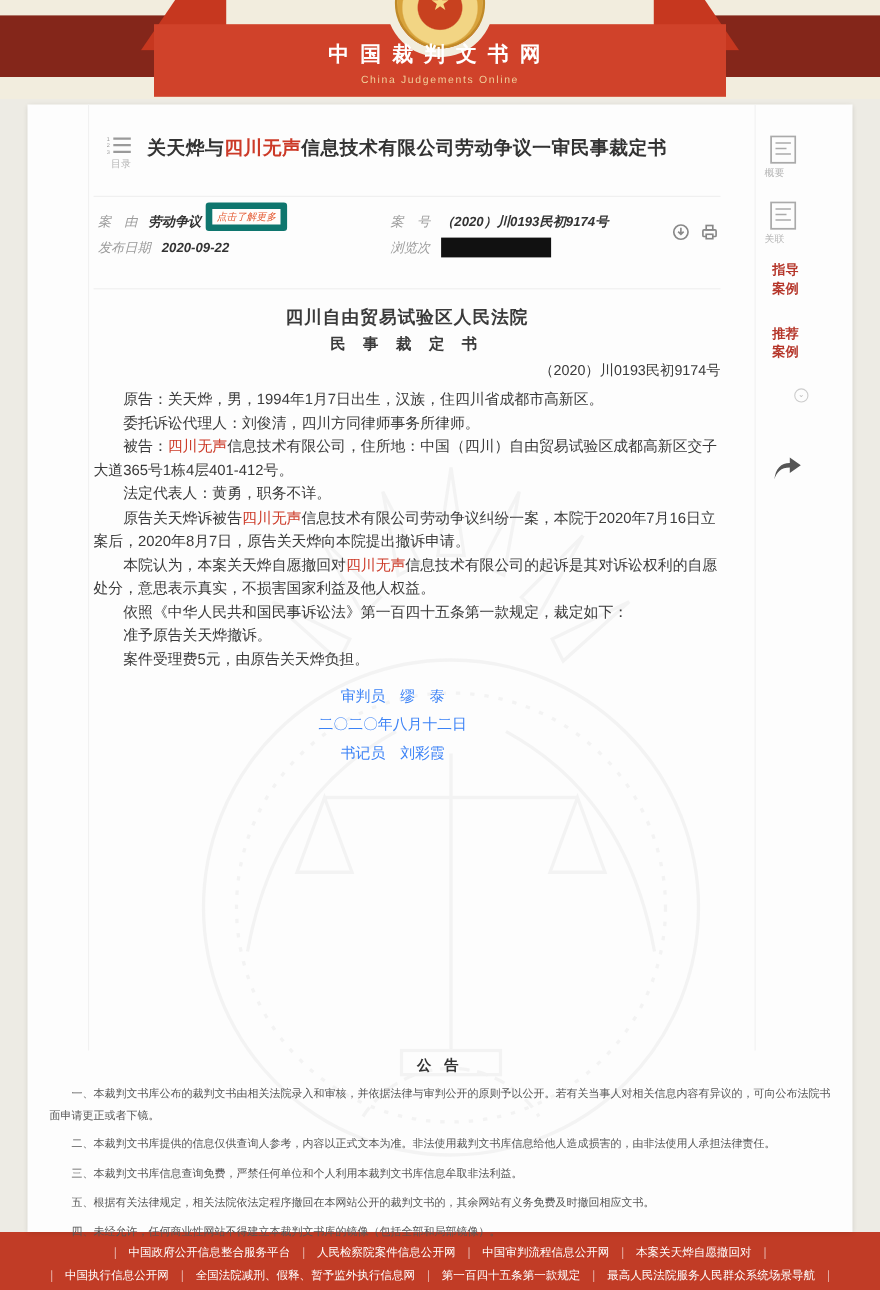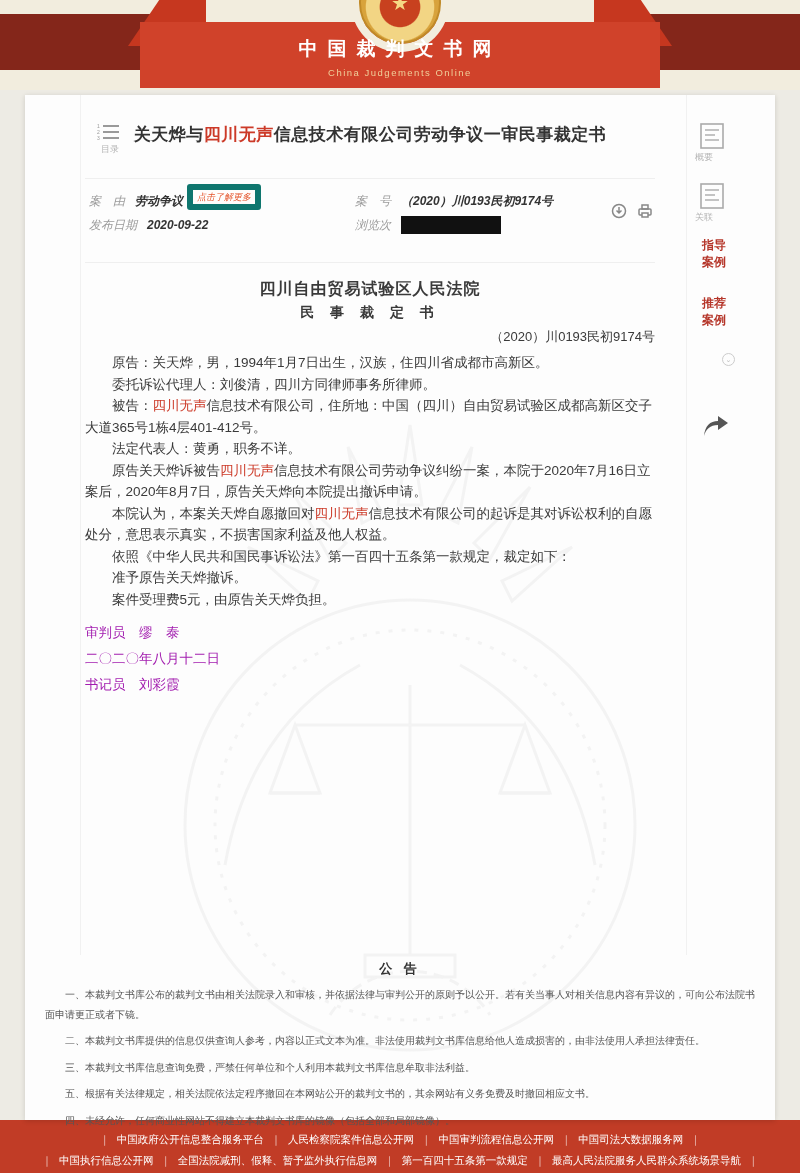--- a/index.html
+++ b/index.html
@@ -49,21 +49,21 @@
   .badge{display:inline-block;margin-left:4px;font-size:9px;color:#e4572e;border:6px solid #0f766e;
     border-radius:3px;padding:0 4px;line-height:14px;background:#fffdfb;position:relative;top:-4px;cursor:pointer;}
   .redact{display:inline-block;width:100px;height:18px;background:#111;vertical-align:middle;}
   .meta-icons{position:absolute;right:2px;top:24px;display:flex;gap:10px;color:#888;}
   .meta-icons .ic{cursor:pointer;}
   .court{margin-top:16px;text-align:center;font-size:16px;font-weight:bold;color:#3a3a3a;letter-spacing:1px;}
   .doc-type{margin-top:4px;text-align:center;font-size:14px;font-weight:bold;color:#3a3a3a;letter-spacing:6px;}
   .case-no{margin-top:6px;text-align:right;font-size:13px;color:#3a3a3a;}
   .paras{margin-top:6px;}
   .para{margin:0;font-size:13.5px;line-height:21.5px;color:#3a3a3a;text-indent:2em;}
-  .sig{margin-top:10px;text-align:left;font-size:13.5px;color:#a21caf;line-height:26px;padding-right:26px;}
+  .sig{margin-top:10px;text-align:center;font-size:13.5px;color:#3b82f6;line-height:26px;padding-right:26px;}
   .spacer{height:318px;}
   
   .watermark{position:absolute;left:105px;top:300px;z-index:1;opacity:.07;pointer-events:none;}
   
   .notice{position:absolute;left:20px;right:20px;top:865px;z-index:2;}
   .notice-title{text-align:center;font-size:13px;font-weight:bold;color:#333;letter-spacing:4px;}
   .notice-item{font-size:10px;color:#555;line-height:1.95;text-indent:2em;margin:7px 0 0 0;}
   
   .footer{height:53px;background:#c13c26;color:#fff;text-align:center;padding-top:9px;box-sizing:border-box;}
   .f-row{font-size:10.5px;line-height:21px;white-space:nowrap;}
@@ -238,15 +238,15 @@
           <p class="notice-item">二、本裁判文书库提供的信息仅供查询人参考，内容以正式文本为准。非法使用裁判文书库信息给他人造成损害的，由非法使用人承担法律责任。</p>
           <p class="notice-item">三、本裁判文书库信息查询免费，严禁任何单位和个人利用本裁判文书库信息牟取非法利益。</p>
           <p class="notice-item">五、根据有关法律规定，相关法院依法定程序撤回在本网站公开的裁判文书的，其余网站有义务免费及时撤回相应文书。</p>
           <p class="notice-item">四、未经允许，任何商业性网站不得建立本裁判文书库的镜像（包括全部和局部镜像）。</p>
         </div>
     </div>
   </div>
 </div>
 
 <div class="footer">
-  <div class="f-row" id="f-row-0"><span class="f-sep">｜</span><span class="f-link">中国政府公开信息整合服务平台</span><span class="f-sep">｜</span><span class="f-link">人民检察院案件信息公开网</span><span class="f-sep">｜</span><span class="f-link">中国审判流程信息公开网</span><span class="f-sep">｜</span><span class="f-link">中国司法大数据服务网</span><span class="f-sep">｜</span></div>
+  <div class="f-row" id="f-row-0"><span class="f-sep">｜</span><span class="f-link">中国政府公开信息整合服务平台</span><span class="f-sep">｜</span><span class="f-link">人民检察院案件信息公开网</span><span class="f-sep">｜</span><span class="f-link">中国审判流程信息公开网</span><span class="f-sep">｜</span><span class="f-link">本案关天烨自愿撤回对</span><span class="f-sep">｜</span></div>
   <div class="f-row" id="f-row-1"><span class="f-sep">｜</span><span class="f-link">中国执行信息公开网</span><span class="f-sep">｜</span><span class="f-link">全国法院减刑、假释、暂予监外执行信息网</span><span class="f-sep">｜</span><span class="f-link">第一百四十五条第一款规定</span><span class="f-sep">｜</span><span class="f-link">最高人民法院服务人民群众系统场景导航</span><span class="f-sep">｜</span></div>
 </div>
 
 </body></html>

